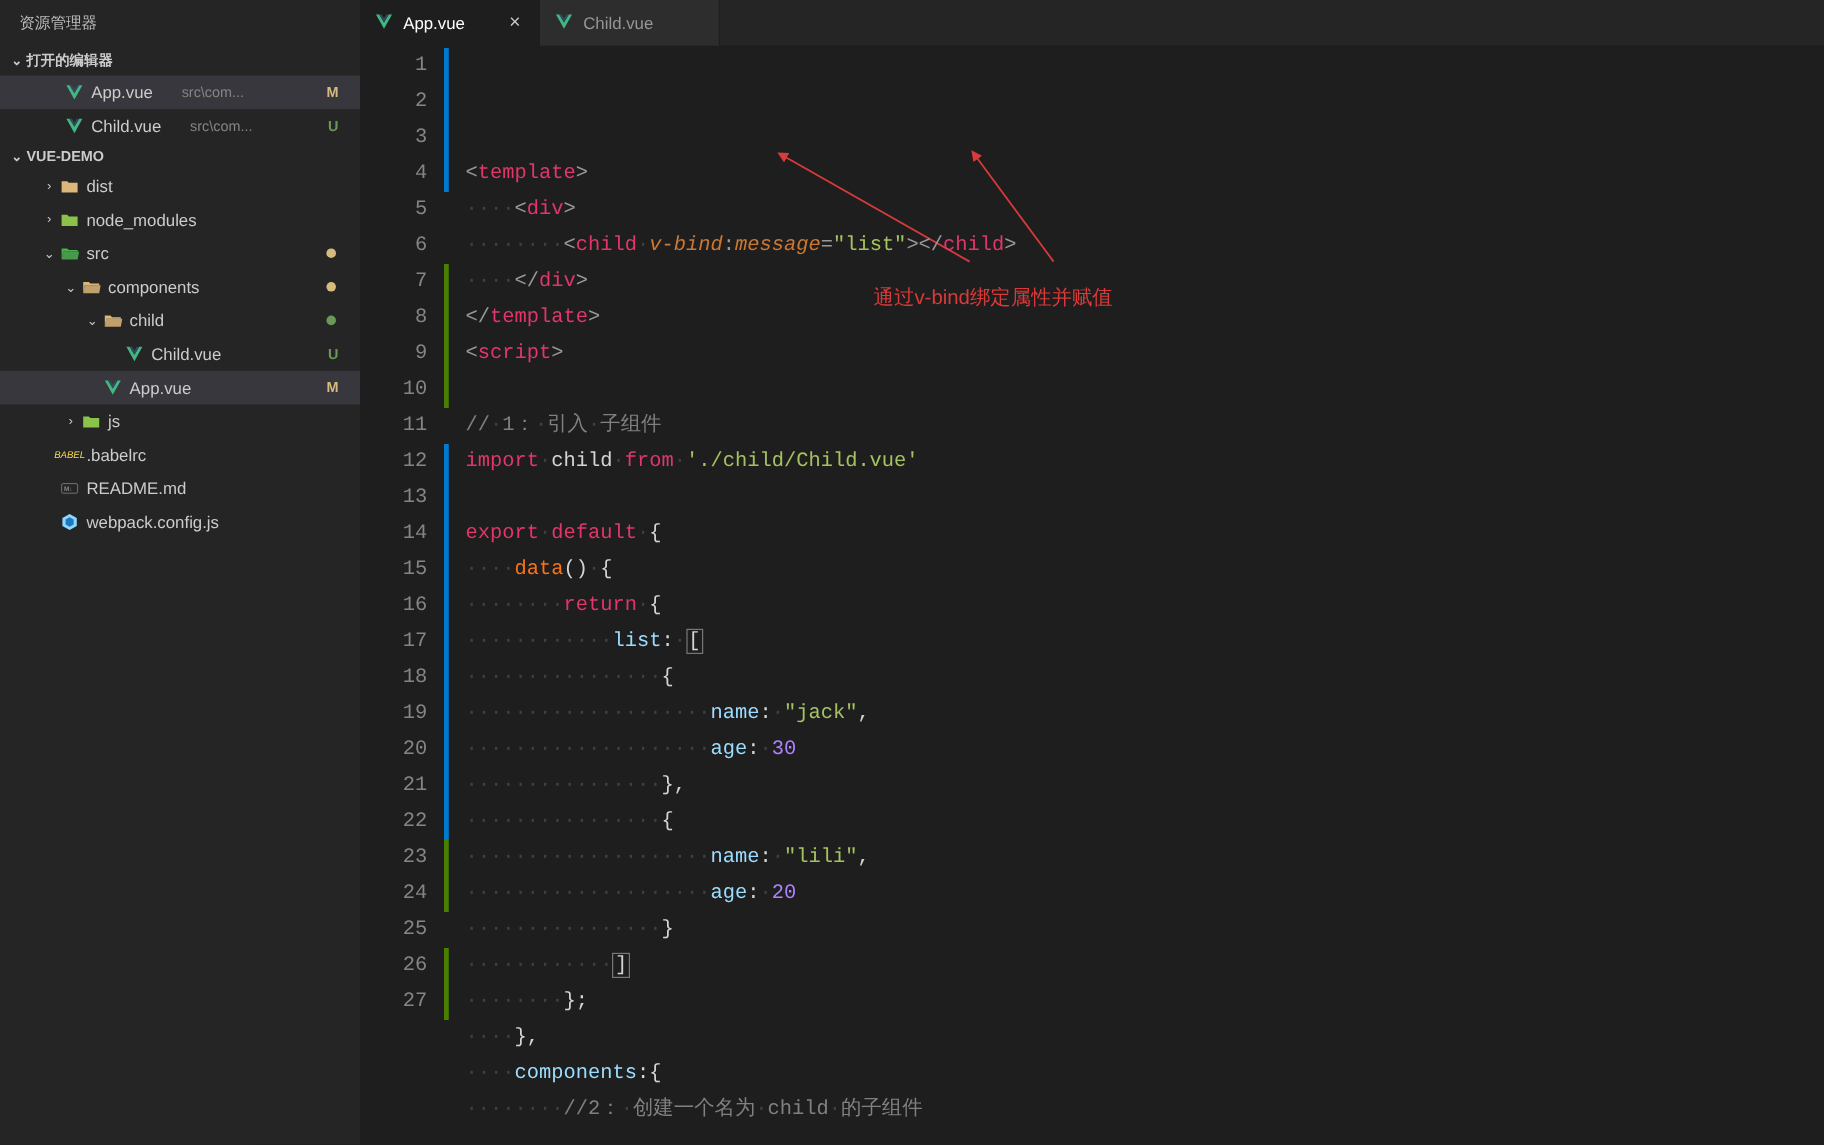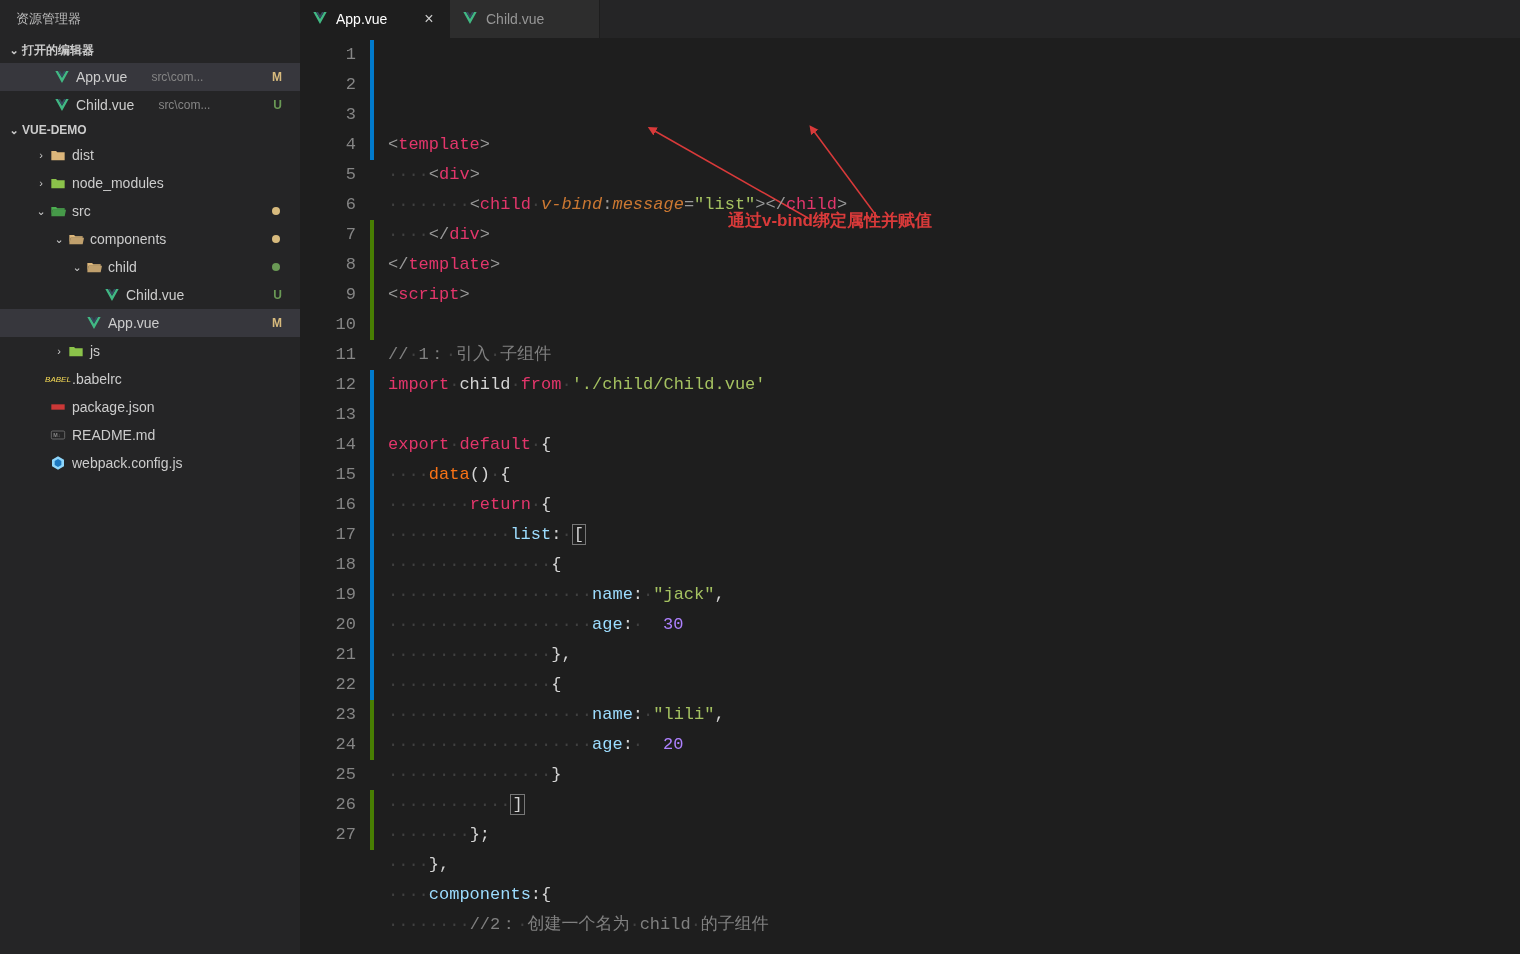--- a/index.html
+++ b/index.html
@@ -156,21 +156,21 @@
 }
 .code .line { height: 30px; padding-left: 10px; position: relative; }
 .ws { color: #404040; }
 .tag { color: #e2366b; }
 .punct { color: #999999; }
 .attr { color: #cc7832; font-style: italic; }
 .str { color: #a5c261; }
 .kw2 { color: #e2366b; }
 .fn { color: #f97316; }
 .prop { color: #9cdcfe; }
-.num { color: #ae81ff; margin-left: 20px; }
+.num { color: #ae81ff; }
 .cmt { color: #808080; }
 .white { color: #d4d4d4; }
 .current-line {
   position: absolute;
   left: 0; right: 0;
   height: 30px;
   background: #2a2a2a;
   z-index: -1;
 }
 .bracket-box {
@@ -326,30 +326,20 @@
         </span>
         <span class="label">js</span>
       </div>
       <div class="tree-item">
         <span class="indent" style="width:34px"></span>
         <span style="width:14px;display:inline-block"></span>
         <span class="file-icon">
           <span style="font-size:8px;color:#f5da55;font-weight:normal;font-style:italic">BABEL</span>
         </span>
         <span class="label">.babelrc</span>
-      </div>
-      <div class="tree-item">
-        <span class="indent" style="width:34px"></span>
-        <span style="width:14px;display:inline-block"></span>
-        <span class="file-icon">
-          <svg class="icon-svg" viewBox="0 0 24 24">
-            <rect fill="#cb3837" x="2" y="8" width="20" height="8"></rect>
-          </svg>
-        </span>
-        <span class="label">package.json</span>
       </div>
       <div class="tree-item">
         <span class="indent" style="width:34px"></span>
         <span style="width:14px;display:inline-block"></span>
         <span class="file-icon">
           <svg class="icon-svg" viewBox="0 0 24 24">
             <rect fill="none" stroke="#888" x="2" y="6" width="20" height="12" rx="2"></rect>
             <text x="5" y="15" font-size="8" fill="#888" font-weight="bold">M↓</text>
           </svg>
         </span>
@@ -421,17 +411,17 @@
       <div class="annotation-layer">
         <svg class="arrow-svg" style="left:0;top:0" width="900" height="250">
           <defs>
             <marker id="ah" markerWidth="10" markerHeight="10" refX="2" refY="3" orient="auto">
               <path d="M0,0 L6,3 L0,6 Z" fill="#d93a3a"></path>
             </marker>
           </defs>
           <line x1="430" y1="180" x2="275" y2="92" stroke="#d93a3a" stroke-width="1.5" marker-end="url(#ah)"></line>
           <line x1="500" y1="180" x2="435" y2="92" stroke="#d93a3a" stroke-width="1.5" marker-end="url(#ah)"></line>
         </svg>
-        <div class="annotation-text" style="left:350px; top:168px;font-weight:bold;">通过v-bind绑定属性并赋值</div>
+        <div class="annotation-text" style="left:350px; top:195px;">通过v-bind绑定属性并赋值</div>
       </div>
     <div class="line"><span><span class="punct">&lt;</span><span class="tag">template</span><span class="punct">&gt;</span></span></div><div class="line"><span><span class="ws">····</span><span class="punct">&lt;</span><span class="tag">div</span><span class="punct">&gt;</span></span></div><div class="line"><span><span class="ws">········</span><span class="punct">&lt;</span><span class="tag">child</span><span class="ws">·</span><span class="attr">v-bind</span><span class="punct">:</span><span class="attr">message</span><span class="punct">=</span><span class="str">"list"</span><span class="punct">&gt;&lt;/</span><span class="tag">child</span><span class="punct">&gt;</span></span></div><div class="line"><span><span class="ws">····</span><span class="punct">&lt;/</span><span class="tag">div</span><span class="punct">&gt;</span></span></div><div class="line"><span><span class="punct">&lt;/</span><span class="tag">template</span><span class="punct">&gt;</span></span></div><div class="line"><span><span class="punct">&lt;</span><span class="tag">script</span><span class="punct">&gt;</span></span></div><div class="line"><span></span></div><div class="line"><span><span class="cmt">//<span class="ws">·</span>1：<span class="ws">·</span>引入<span class="ws">·</span>子组件</span></span></div><div class="line"><span><span class="kw2">import</span><span class="ws">·</span><span class="white">child</span><span class="ws">·</span><span class="kw2">from</span><span class="ws">·</span><span class="str">'./child/Child.vue'</span></span></div><div class="line"><span></span></div><div class="line"><span><span class="kw2">export</span><span class="ws">·</span><span class="kw2">default</span><span class="ws">·</span><span class="white">{</span></span></div><div class="line"><span><span class="ws">····</span><span class="fn">data</span><span class="white">()</span><span class="ws">·</span><span class="white">{</span></span></div><div class="line"><span><span class="ws">········</span><span class="kw2">return</span><span class="ws">·</span><span class="white">{</span></span></div><div class="line"><span><span class="ws">············</span><span class="prop">list</span><span class="white">:</span><span class="ws">·</span><span class="white bracket-box">[</span></span></div><div class="line"><span><span class="ws">················</span><span class="white">{</span></span></div><div class="line"><span><span class="ws">····················</span><span class="prop">name</span><span class="white">:</span><span class="ws">·</span><span class="str">"jack"</span><span class="white">,</span></span></div><div class="line"><span><span class="ws">····················</span><span class="prop">age</span><span class="white">:</span><span class="ws">·</span><span class="num">30</span></span></div><div class="line"><span><span class="ws">················</span><span class="white">},</span></span></div><div class="line"><span><span class="ws">················</span><span class="white">{</span></span></div><div class="line"><span><span class="ws">····················</span><span class="prop">name</span><span class="white">:</span><span class="ws">·</span><span class="str">"lili"</span><span class="white">,</span></span></div><div class="line"><span><span class="ws">····················</span><span class="prop">age</span><span class="white">:</span><span class="ws">·</span><span class="num">20</span></span></div><div class="line"><span><span class="ws">················</span><span class="white">}</span></span></div><div class="line"><div class="current-line"></div><span><span class="ws">············</span><span class="white bracket-box">]</span></span></div><div class="line"><span><span class="ws">········</span><span class="white">};</span></span></div><div class="line"><span><span class="ws">····</span><span class="white">},</span></span></div><div class="line"><span><span class="ws">····</span><span class="prop">components</span><span class="white">:{</span></span></div><div class="line"><span><span class="ws">········</span><span class="cmt">//2：<span class="ws">·</span>创建一个名为<span class="ws">·</span>child<span class="ws">·</span>的子组件</span></span></div></div>
   </div>
 </div>
 
 </body></html>

